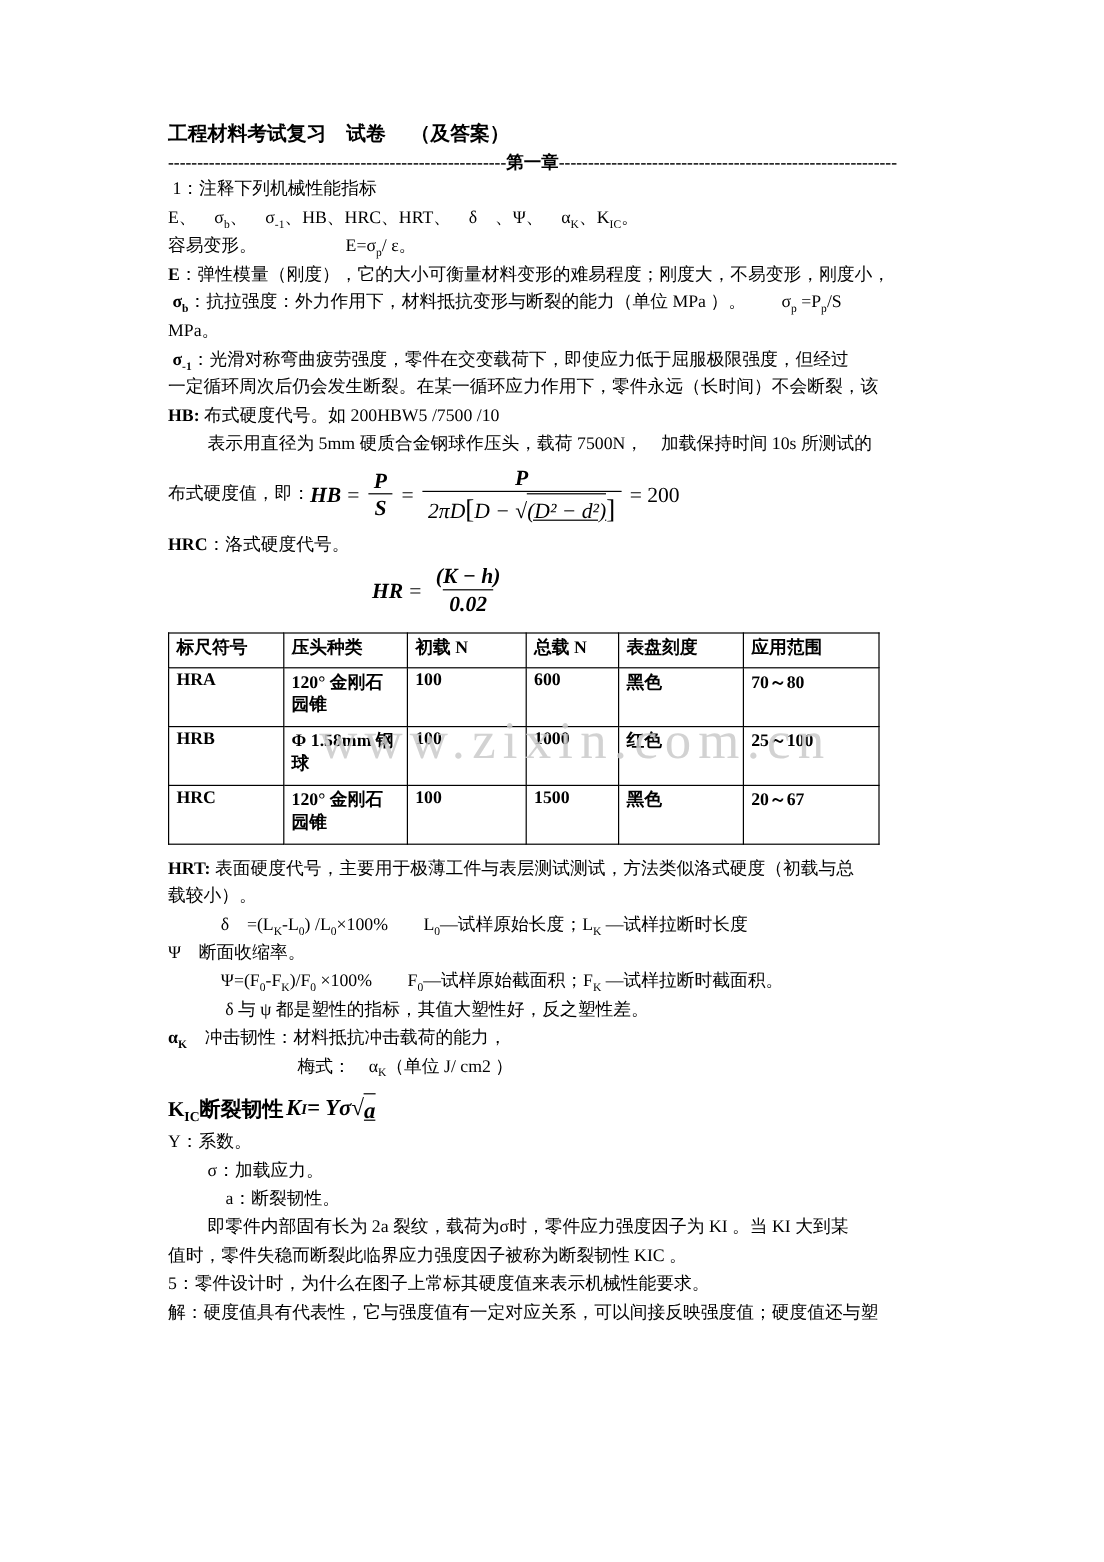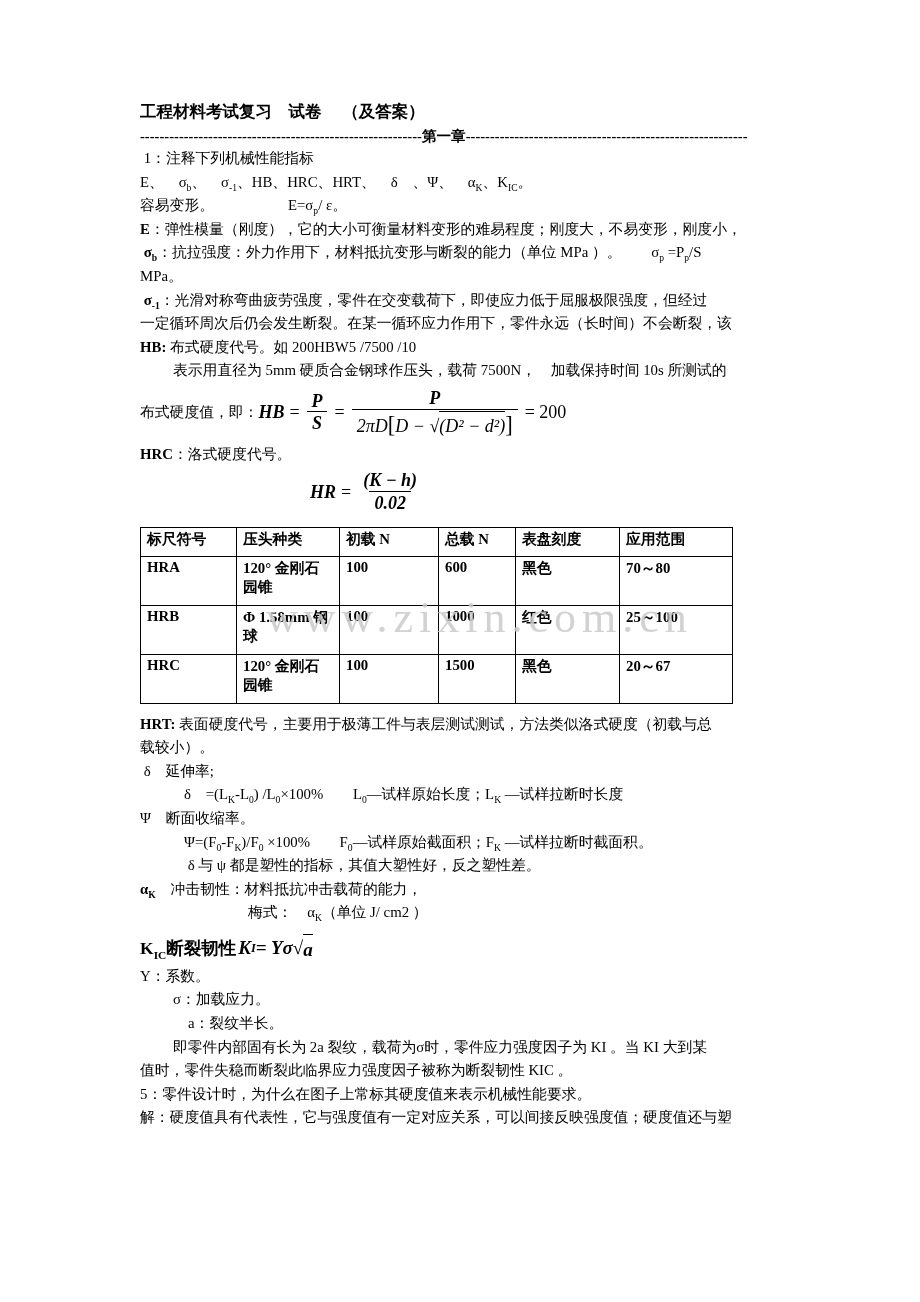--- a/index.html
+++ b/index.html
@@ -32,21 +32,21 @@
   .formula-row { display:flex; align-items:center; }
   .math { display:inline-flex; align-items:center; font-size:18px; }
   .mi { font-style:italic; }
   .b  { font-weight:bold; }
   .mo { font-style:normal; margin:0 5px; }
   .frac { display:inline-flex; flex-direction:column; align-items:center; margin:0 2px; }
   .frac .num { padding:0 5px; line-height:1.15; }
   .frac .den { border-top:1.4px solid #000; padding:1px 5px 0 5px; line-height:1.2; white-space:nowrap; }
   .bigbr { font-style:normal; font-size:1.25em; }
   .rad { font-style:normal; }
-  .radx { border-top:1.3px solid #000; padding-top:4px; }
+  .radx { border-top:1.3px solid #000; padding-top:4px;text-decoration:underline; }
   .hb-row { min-height:56px; margin:2px 0 2px 0; }
   .hr-row { min-height:52px; margin-left:170px; }
   .kic-row { display:flex; align-items:center; min-height:34px; margin-top:6px; }
   .kic-lead { font-size:17.5px; font-weight:bold; white-space:pre; }
   .math.ki { font-size:19px; margin-left:2px; }
 
   
   .tbl { border-collapse:collapse; margin:8px 0 9px 0; font-size:14.8px;font-weight:bold; }
   .tbl td { border:1.6px solid #000; padding:2px 6px; vertical-align:top; text-align:left; }
   .tbl tr.hdr td { height:24px; }
@@ -145,40 +145,39 @@
         <td class="c2">100</td>
         <td class="c3">1500</td>
         <td class="c4">黑色</td>
         <td class="c5">20～67</td>
       </tr>
     </tbody>
   </table>
 
   <div class="line"><span style="font-weight: bold;">HRT:</span><span> 表面硬度代号，主要用于极薄工件与表层测试测试，方法类似洛式硬度（初载与总</span></div>
   <div class="line"><span>载较小）。</span></div>
-  <div class="line"><span> δ　延伸率;</span></div>
   <div class="line ind2"><span>δ　=(L</span><sub>K</sub><span>-L</span><sub>0</sub><span>) /L</span><sub>0</sub><span>×100%　　L</span><sub>0</sub><span>—试样原始长度；L</span><sub>K</sub><span> —试样拉断时长度</span></div>
   <div class="line"><span>Ψ　断面收缩率。</span></div>
   <div class="line ind2"><span>Ψ=(F</span><sub>0</sub><span>-F</span><sub>K</sub><span>)/F</span><sub>0</sub><span> ×100%　　F</span><sub>0</sub><span>—试样原始截面积；F</span><sub>K</sub><span> —试样拉断时截面积。</span></div>
   <div class="line ind2"><span> δ 与 ψ 都是塑性的指标，其值大塑性好，反之塑性差。</span></div>
   <div class="line"><span style="font-weight: bold;">α</span><sub style="font-weight: bold;">K</sub><span>　冲击韧性：材料抵抗冲击载荷的能力，</span></div>
   <div class="line ind3"><span>梅式：　α</span><sub>K</sub><span>（单位 J/ cm2 ）</span></div>
 
   <div class="kic-row">
     <span class="kic-lead"><span style="font-weight: bold;">K</span><sub style="font-weight: bold;">IC</sub><span style="font-weight: bold;">断裂韧性</span></span>
     <span class="math ki">
       <span class="mi b">K</span>
         <sub class="mi b">I</sub>
         <span class="mi b"> = Yσ</span>
         <span class="rad b">√</span>
         <span class="radx mi b">a</span>
     </span>
   </div>
 
   <div class="line"><span>Y：系数。</span></div>
   <div class="line ind1"><span>σ：加载应力。</span></div>
-  <div class="line ind4"><span>a：裂纹半长。</span></div>
+  <div class="line ind4"><span>a：断裂韧性。</span></div>
   <div class="line ind1"><span>即零件内部固有长为 2a 裂纹，载荷为σ时，零件应力强度因子为 KI 。当 KI 大到某</span></div>
   <div class="line"><span>值时，零件失稳而断裂此临界应力强度因子被称为断裂韧性 KIC 。</span></div>
   <div class="line"><span>5：零件设计时，为什么在图子上常标其硬度值来表示机械性能要求。</span></div>
   <div class="line"><span>解：硬度值具有代表性，它与强度值有一定对应关系，可以间接反映强度值；硬度值还与塑</span></div>
 
 </div>
 
 </body></html>

